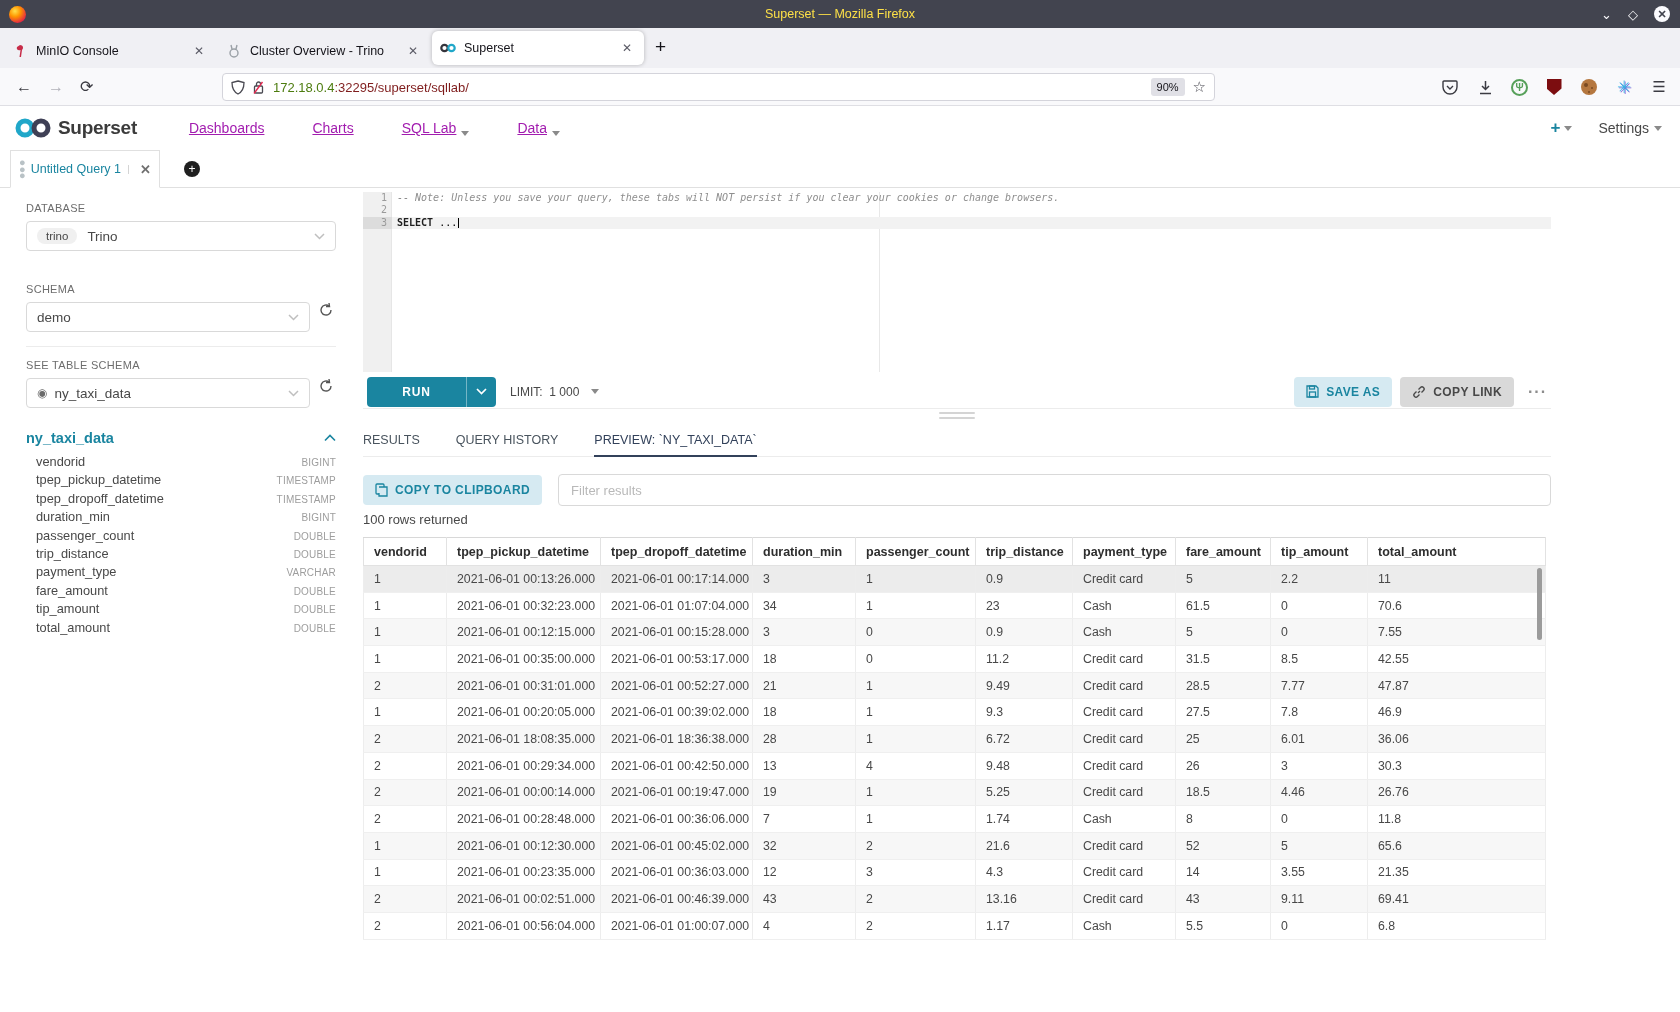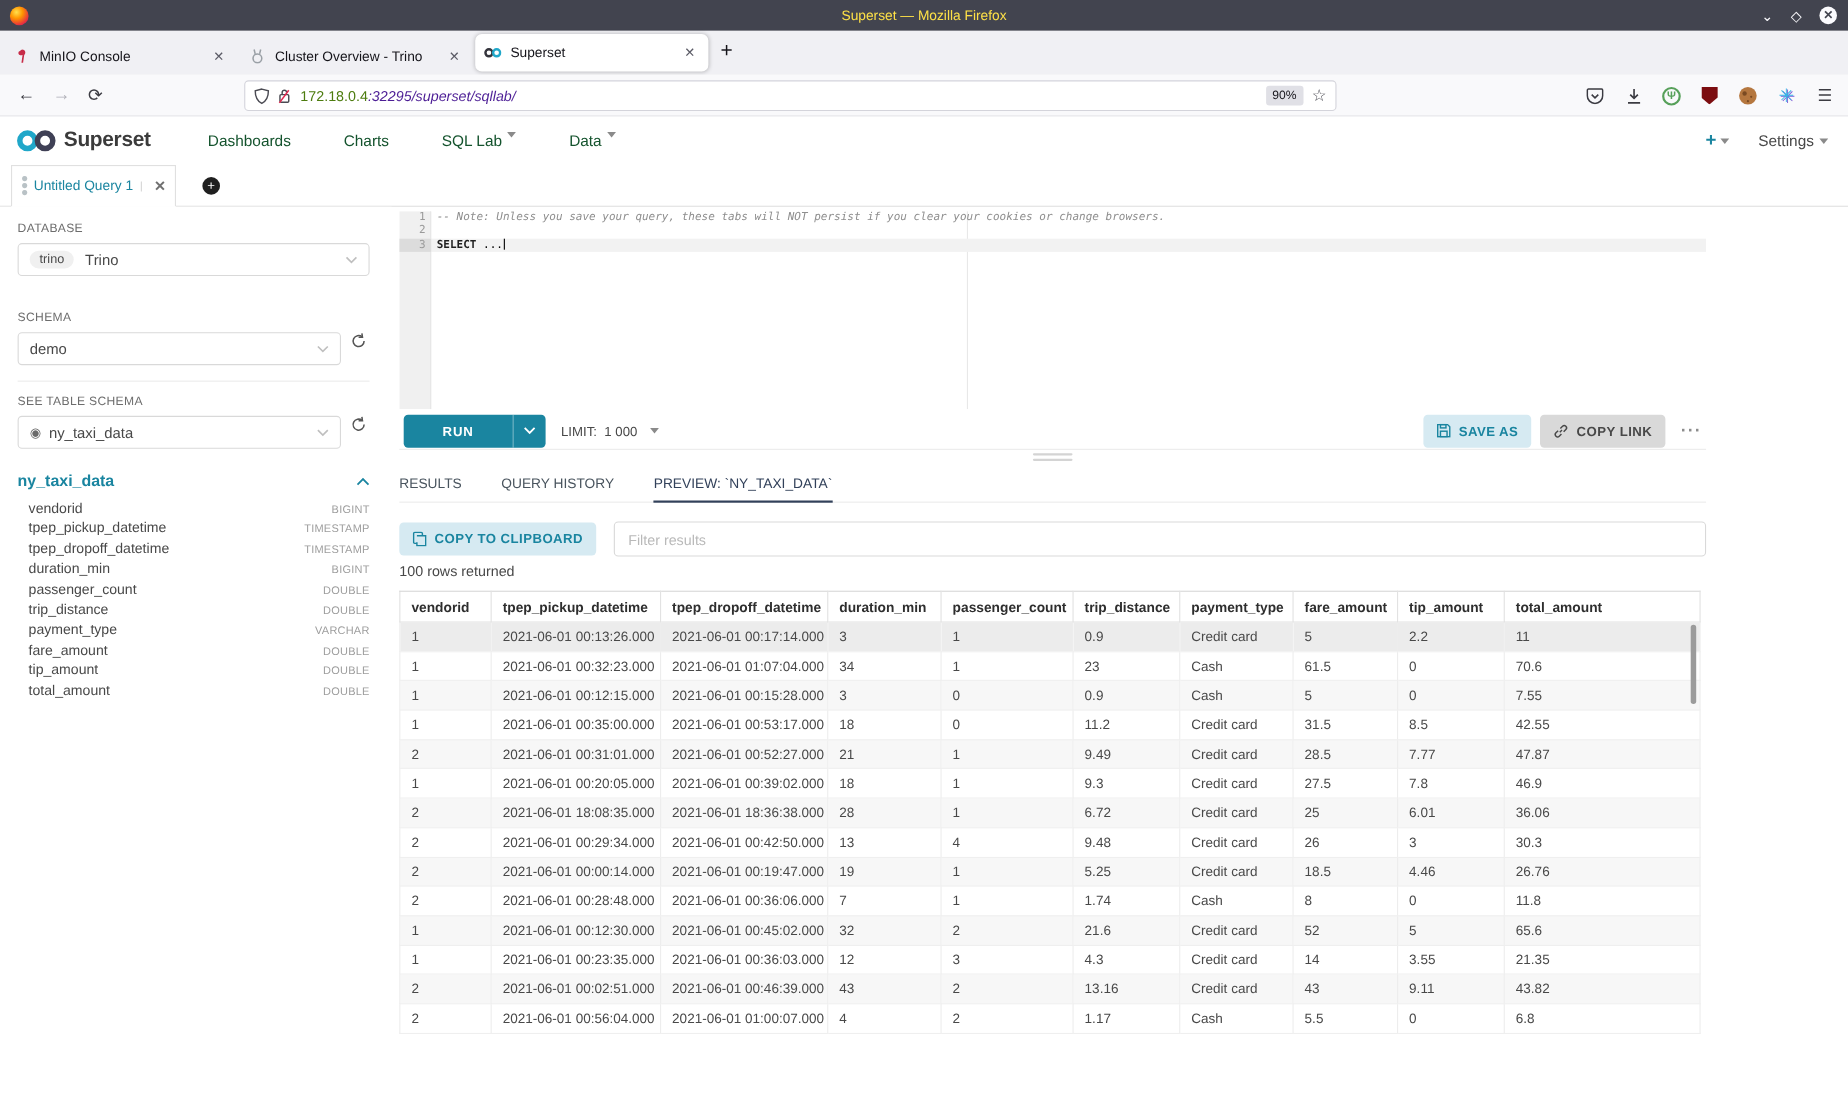--- a/index.html
+++ b/index.html
@@ -29,58 +29,58 @@
   .newtab { color:#15141a; font-size:19px; margin-left:10px; margin-bottom:10px; }
 
   .toolbar { position:absolute; left:0; top:68px; width:1680px; height:38px; background:#f9f9fb;
     border-bottom:1px solid #dfdfe4; display:flex; align-items:center; }
   .navbtn { font-size:16px; color:#3b3b42; margin-left:16px; }
   .navbtn.disabled { color:#b1b1b9; }
   .urlbar { position:absolute; left:222px; top:5px; width:993px; height:28px; background:#fff;
     border:1px solid #d4d4db; border-radius:4px; display:flex; align-items:center; padding:0 8px; }
   .urltext { font-size:13px; margin-left:8px; flex:1; white-space:nowrap; overflow:hidden; }
   .urlhost { color:#4d7c0f; }
-  .urlpath { color:#4c1d95;font-style:italic; }
+  .urlpath { color:#7f1d1d; }
   .zoombadge { background:#e0e0e6; border-radius:3px; font-size:11px; color:#15141a; padding:3px 6px; margin-right:8px; }
   .star { color:#4a4a52; font-size:15px; }
   .ext-icons { position:absolute; right:12px; top:0; height:38px; display:flex; align-items:center; gap:17px; }
   .exti { width:18px; height:18px; display:flex; align-items:center; justify-content:center; font-size:15px; color:#3b3b42; }
   .ubshield { width:15px; height:16px; background:#7c0d10;
     clip-path:polygon(0 0,100% 0,100% 60%,50% 100%,0 60%); }
   .cookie { width:16px; height:16px; border-radius:50%; background:#b5773f; position:relative; }
   .cookie:before { content:""; position:absolute; left:3px; top:4px; width:4px; height:4px; border-radius:50%; background:#7a4a22; box-shadow:6px 3px 0 -1px #7a4a22, 3px 7px 0 -1px #7a4a22; }
   .greenext { width:17px; height:17px; border-radius:50%; border:2px solid #57a05a; color:#57a05a; font-size:10px; font-weight:bold; display:flex; align-items:center; justify-content:center; }
   .aster { color:#35b5e5; font-size:17px; text-shadow:1px 1px 0 #7c5cd6; }
 
   
   .snav { position:absolute; left:0; top:106px; width:1680px; height:44px; background:#fff;
     display:flex; align-items:center; }
   .brand { display:flex; align-items:center; margin-left:14px; }
   .brand-name { font-size:19px; font-weight:bold; color:#3b3b3b; margin-left:6px; letter-spacing:-.3px; }
   .snav-links { display:flex; align-items:center; margin-left:28px; gap:0; }
-  .snav-link { font-size:14px; color:#14532d; padding:0 24px; display:flex; align-items:flex-start; gap:5px; }
+  .snav-link { font-size:14px; color:#a21caf; padding:0 24px; display:flex; align-items:flex-end; gap:5px;text-decoration:underline; }
   .caret { width:0; height:0; border-left:4px solid transparent; border-right:4px solid transparent; border-top:5px solid #8a8a8a; display:inline-block; }
   .snav-right { position:absolute; right:18px; display:flex; align-items:center; gap:26px; }
   .plusbtn { color:#1a85a0; font-size:17px; font-weight:bold; display:flex; align-items:center; gap:4px; }
   .settings { font-size:14px; color:#484848; display:flex; align-items:center; gap:5px; }
 
   
   .qtabs { position:absolute; left:0; top:150px; width:1680px; height:38px; background:#fff;
     border-bottom:1px solid #e0e0e0; }
   .qtab { position:absolute; left:10px; top:0; height:38px; width:150px; background:#fff;
     border:1px solid #e0e0e0; border-bottom:1px solid #fff; display:flex; align-items:center; padding:0 8px; }
   .qtab-grip { color:#b9c2c6; font-size:11px; letter-spacing:-1px; margin-right:6px; line-height:.6; }
   .qtab-label { color:#1a85a0; font-size:12.5px; white-space:nowrap; }
   .qtab-dot { width:9px; height:9px; border-radius:50%; background:#d4d4d4; margin-left:7px; }
   .qtab-close { color:#707070; font-size:13px; margin-left:12px; font-weight:bold; }
   .qadd { position:absolute; left:184px; top:11px; width:16px; height:16px; border-radius:50%; background:#1f1f1f;
     color:#fff; font-size:12px; display:flex; align-items:center; justify-content:center; }
 
   
-  .sidebar { position:absolute; left:0; top:188px; width:356px; bottom:0; background:#fff; padding:9px 20px 0 16px; }
+  .sidebar { position:absolute; left:0; top:188px; width:356px; bottom:0; background:#fff; padding:9px 20px 0 26px; }
   .sb-label { font-size:11px; color:#6d6d6d; letter-spacing:.3px; margin-top:5px; }
   .sb-select { height:30px; border:1px solid #d9d9d9; border-radius:4px; background:#fff;
     display:flex; align-items:center; padding:0 10px; margin-top:7px; position:relative; }
   .sb-select .chev { margin-left:auto; }
   .pill { background:#f0f0f0; border-radius:10px; font-size:11.5px; color:#484848; padding:2px 9px; margin-right:10px; }
   .sel-text { font-size:13.5px; color:#484848; }
   .sel-row { display:flex; align-items:flex-start; gap:8px; }
   .sel-row .sb-select { flex:1; }
   .refresh { width:18px; height:18px; margin-top:7px; color:#555; flex:0 0 auto; }
   .divider { border-top:1px solid #ececec; margin:14px 0 0 0; }
@@ -635,21 +635,21 @@
           <tr>
             <td>2</td>
             <td>2021-06-01 00:02:51.000</td>
             <td>2021-06-01 00:46:39.000</td>
             <td>43</td>
             <td>2</td>
             <td>13.16</td>
             <td>Credit card</td>
             <td>43</td>
             <td>9.11</td>
-            <td>43.82</td>
+            <td>69.41</td>
           </tr>
           <tr>
             <td>2</td>
             <td>2021-06-01 00:56:04.000</td>
             <td>2021-06-01 01:00:07.000</td>
             <td>4</td>
             <td>2</td>
             <td>1.17</td>
             <td>Cash</td>
             <td>5.5</td>

